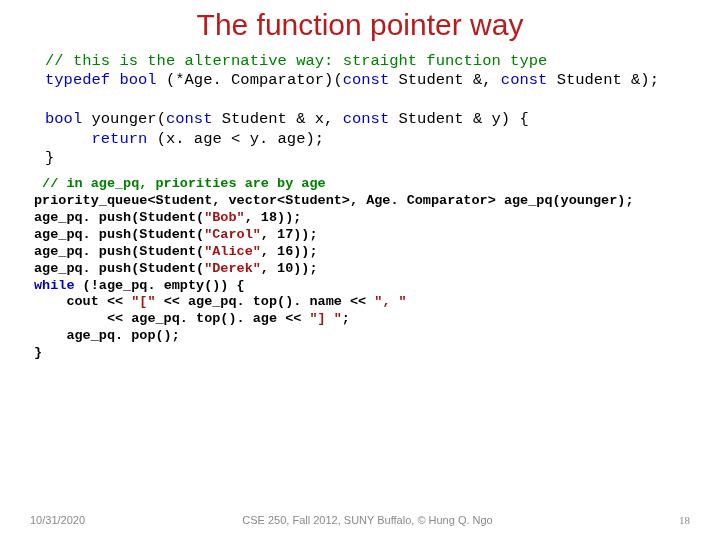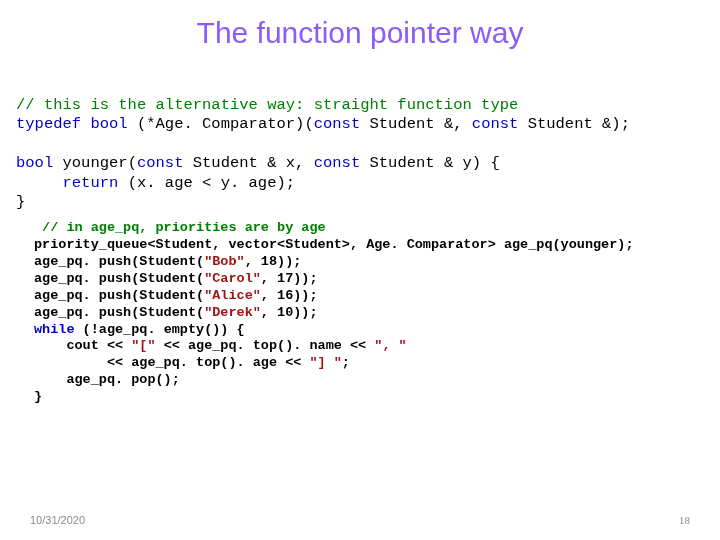--- a/index.html
+++ b/index.html
@@ -7,52 +7,51 @@
     width: 720px;
     height: 540px;
     background: #ffffff;
     font-family: Arial, Helvetica, sans-serif;
     position: relative;
     overflow: hidden;
   }
   .title {
     text-align: center;
     font-size: 30px;
-    color: #8b5cf6;
-    padding-top: 16px;
+    color: #b91c1c;
+    padding-top: 8px;
     padding-bottom: 10px;
     font-weight: normal;
   }
   .code-block-1 {
     font-family: "Courier New", Courier, monospace;
     font-size: 15.5px;
     line-height: 1.25;
-    padding: 0 16px;
+    padding: 0 45px;
     white-space: pre;
-    margin-top: 36px;
   }
   .code-block-2 {
     font-family: "Courier New", Courier, monospace;
     font-size: 13.5px;
     line-height: 1.25;
     padding: 8px 20px 0 34px;
     white-space: pre;
     font-weight: bold;
   }
   .kw { color: #0000c8; }
   .cm { color: #008000; }
   .st { color: #a31515; }
   .tx { color: #000000; }
   .footer {
     position: absolute;
     bottom: 14px;
     left: 0;
     width: 100%;
     display: flex;
-    justify-content: space-between;
+    justify-content: flex-start;
     align-items: baseline;
     padding: 0 30px;
     font-size: 11px;
     color: #8a8a8a;
   }
   .footer .center { flex: 1; text-align: center; }
   .footer .right { text-align: right; min-width: 40px; font-family: Liberation Serif, serif; }
 </style>
 </head>
 <body>
@@ -73,14 +72,15 @@
 <span class="tx">age_pq. push(Student(</span><span class="st">"Alice"</span><span class="tx">, 16));</span>
 <span class="tx">age_pq. push(Student(</span><span class="st">"Derek"</span><span class="tx">, 10));</span>
 <span class="kw">while</span><span class="tx"> (!age_pq. empty()) {</span>
 <span class="tx">    cout &lt;&lt; </span><span class="st">"["</span><span class="tx"> &lt;&lt; age_pq. top(). name &lt;&lt; </span><span class="st">", "</span>
 <span class="tx">         &lt;&lt; age_pq. top(). age &lt;&lt; </span><span class="st">"] "</span><span class="tx">;</span>
 <span class="tx">    age_pq. pop();</span>
 <span class="tx">}</span></div>
 
 <div class="footer">
   <span>10/31/2020</span>
+  <span class="center">CSE 250, Fall 2012, SUNY Buffalo, © Hung Q. Ngo</span>
   <span class="right">18</span>
 </div>
 
 </body></html>

